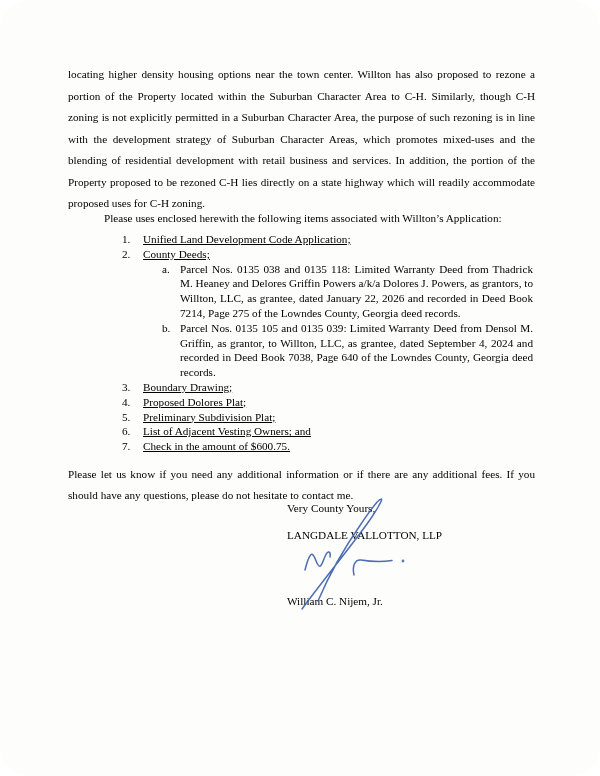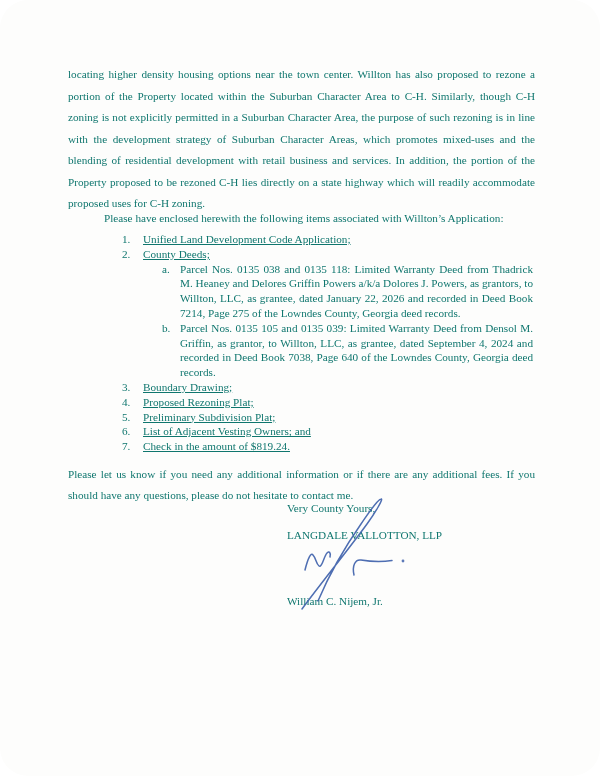--- a/index.html
+++ b/index.html
@@ -1,21 +1,21 @@
 <!DOCTYPE html>
 <html><head>
 <meta charset="utf-8">
 <style>
   html,body{margin:0;padding:0;background:#ffffff;}
   .page{
     position:relative;
     width:600px;height:776px;
     background:#fdfdfc;
     font-family:"Liberation Serif","DejaVu Serif",serif;
-    color:#0f766e;
+    color:#000000;
     overflow:hidden;
     border-radius:28px;
   }
   .content{position:absolute;left:68px;top:0;width:467px;}
   .para1{
     position:absolute;top:64px;left:0;width:467px;
     font-size:11.2px;line-height:21.5px;text-align:justify;
     margin:0;
   }
   .intro{
@@ -49,21 +49,21 @@
   .signature circle{fill:currentColor;opacity:.85;}
 </style>
 </head>
 <body>
 
 <div class="page">
   <div class="content">
 
     <p class="para1">locating higher density housing options near the town center. Willton has also proposed to rezone a portion of the Property located within the Suburban Character Area to C-H. Similarly, though C-H zoning is not explicitly permitted in a Suburban Character Area, the purpose of such rezoning is in line with the development strategy of Suburban Character Areas, which promotes mixed-uses and the blending of residential development with retail business and services. In addition, the portion of the Property proposed to be rezoned C-H lies directly on a state highway which will readily accommodate proposed uses for C-H zoning.</p>
 
-    <p class="intro">Please have enclosed herewith the following items associated with Willton’s Application:</p>
+    <p class="intro">Please uses enclosed herewith the following items associated with Willton’s Application:</p>
 
     <div class="enclosure-list">
 
       <div class="item">
         <span class="num">1.</span>
         <span class="txt">Unified Land Development Code Application;</span>
       </div>
 
       <div class="item">
         <span class="num">2.</span>
@@ -80,36 +80,36 @@
         <span class="subtxt">Parcel Nos. 0135 105 and 0135 039: Limited Warranty Deed from Densol M. Griffin, as grantor, to Willton, LLC, as grantee, dated September 4, 2024 and recorded in Deed Book 7038, Page 640 of the Lowndes County, Georgia deed records.</span>
       </div>
 
       <div class="item">
         <span class="num">3.</span>
         <span class="txt">Boundary Drawing;</span>
       </div>
 
       <div class="item">
         <span class="num">4.</span>
-        <span class="txt">Proposed Rezoning Plat;</span>
+        <span class="txt">Proposed Dolores Plat;</span>
       </div>
 
       <div class="item">
         <span class="num">5.</span>
         <span class="txt">Preliminary Subdivision Plat;</span>
       </div>
 
       <div class="item">
         <span class="num">6.</span>
         <span class="txt">List of Adjacent Vesting Owners; and</span>
       </div>
 
       <div class="item">
         <span class="num">7.</span>
-        <span class="txt">Check in the amount of $819.24.</span>
+        <span class="txt">Check in the amount of $600.75.</span>
       </div>
 
     </div>
 
     <p class="closing-para">Please let us know if you need any additional information or if there are any additional fees. If you should have any questions, please do not hesitate to contact me.</p>
 
     <div class="vty">Very County Yours,</div>
 
     <div class="firm">LANGDALE VALLOTTON, LLP</div>
 

